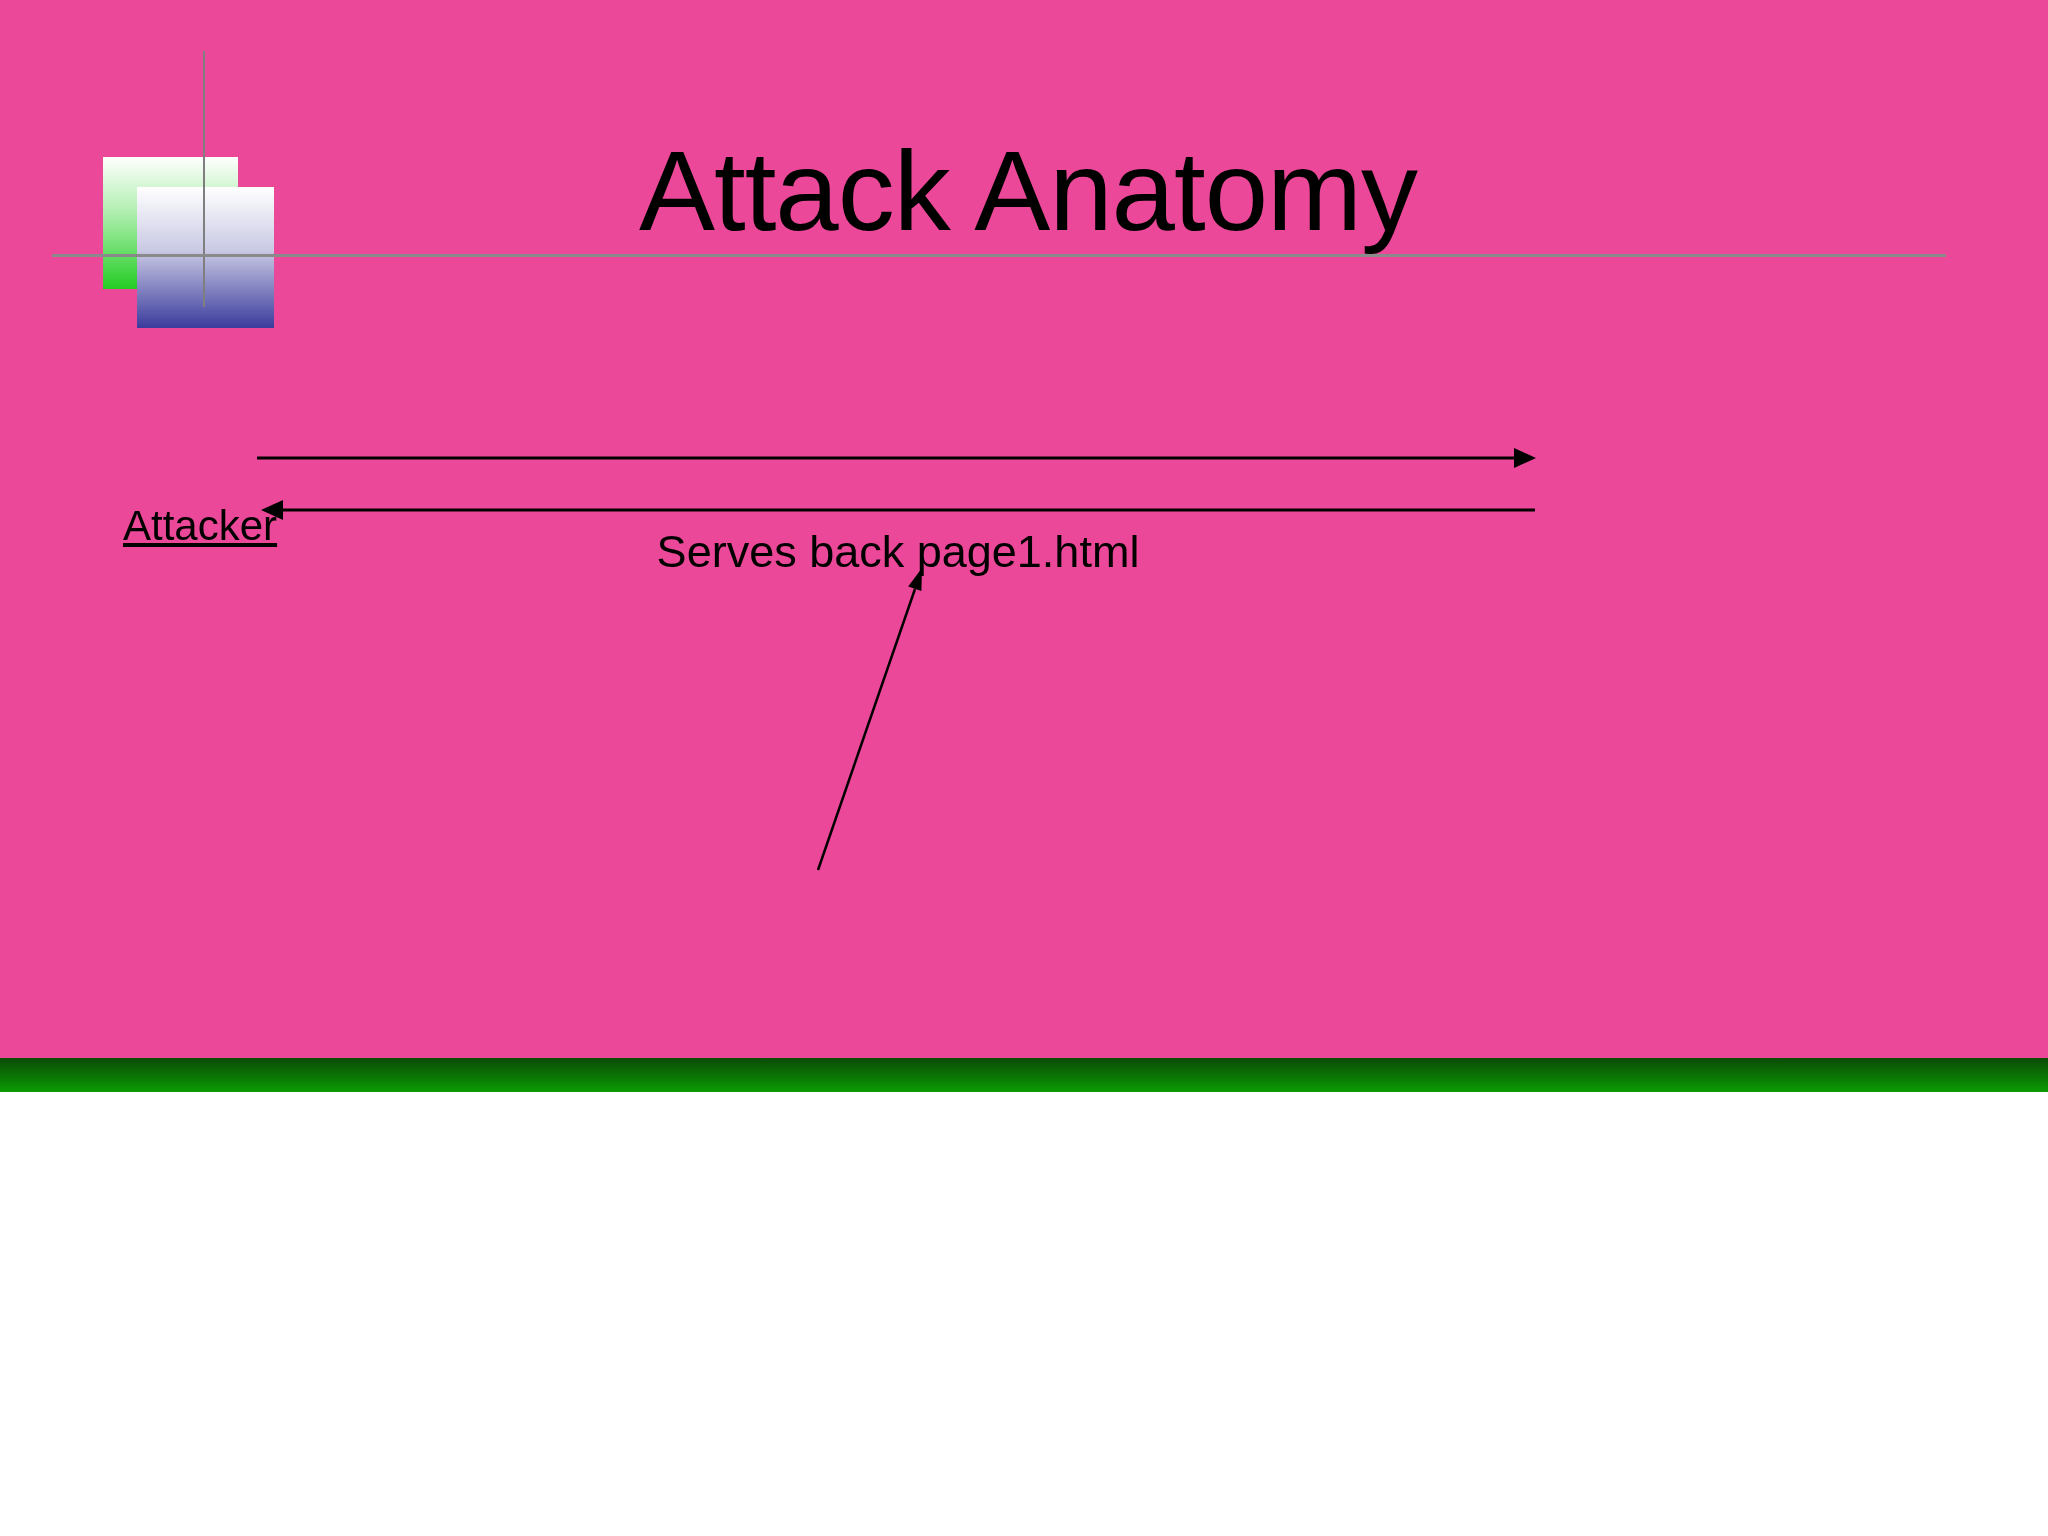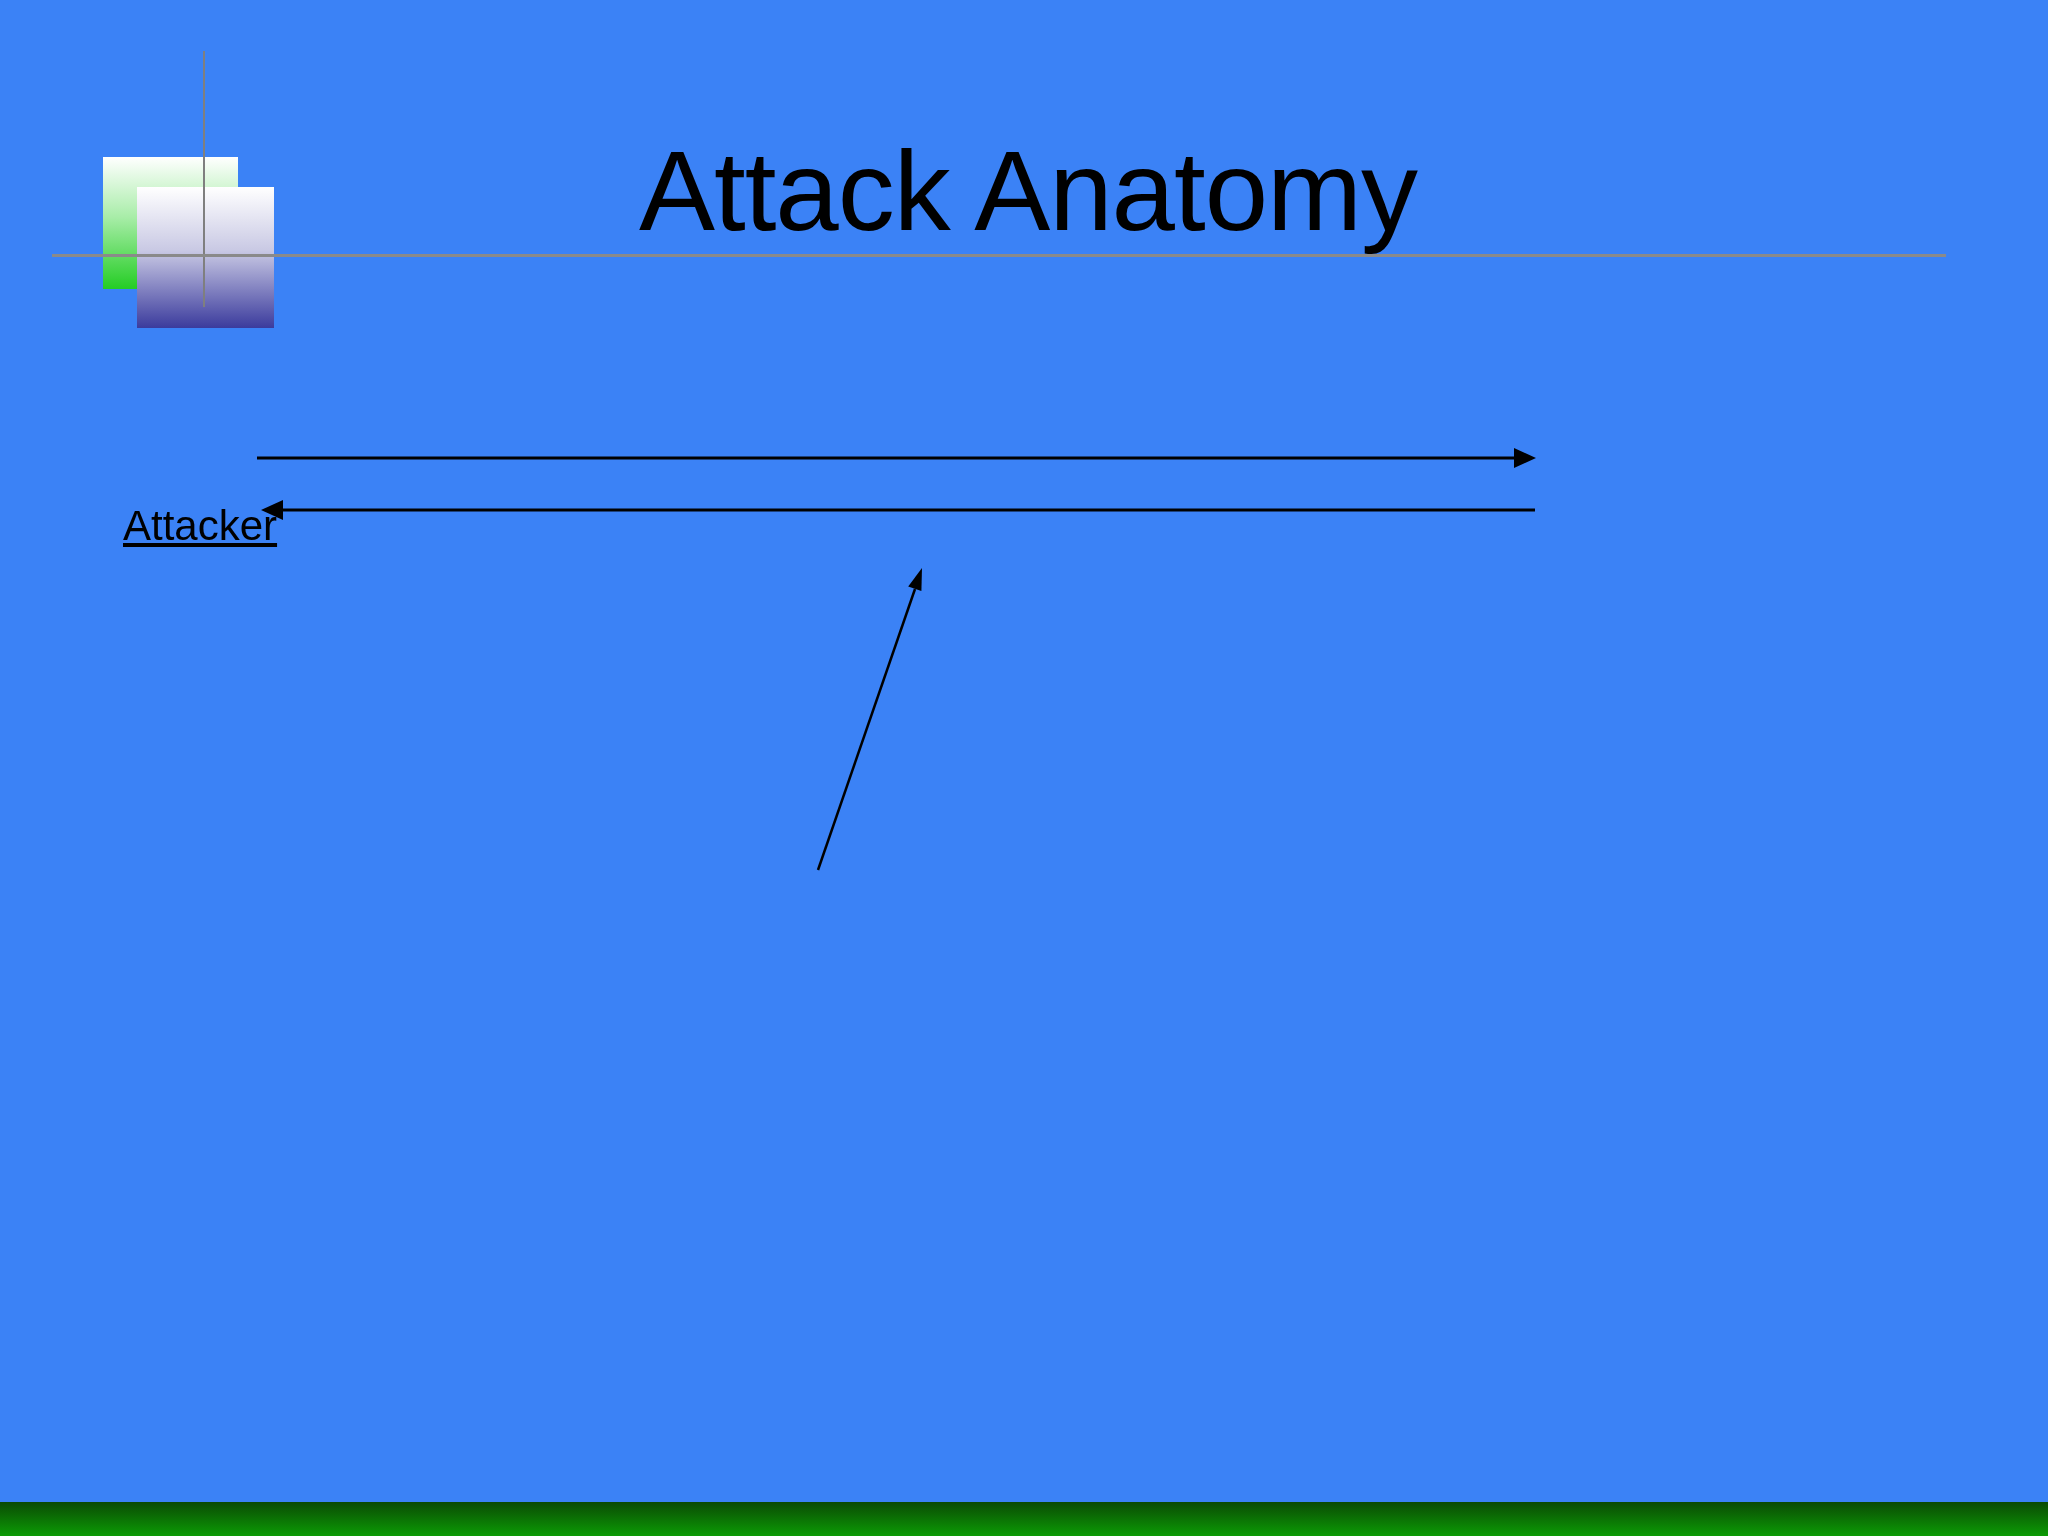--- a/index.html
+++ b/index.html
@@ -3,22 +3,22 @@
 <meta charset="utf-8">
 <style>
   html, body {
     margin: 0;
     padding: 0;
     background: #ffffff;
   }
   .slide {
     position: relative;
     width: 2048px;
-    height: 1536px;
-    background: #3b82f6;
+    height: 1092px;
+    background: #ec4899;
     overflow: hidden;
     font-family: "Liberation Sans", sans-serif;
     color: #000000;
   }
 
   
   .logo-green {
     position: absolute;
     left: 103px; top: 157px;
     width: 135px; height: 132px;
@@ -131,17 +131,18 @@
 
     <g>
       <line x1="818" y1="870" x2="915" y2="589" stroke="#000000" stroke-width="2.5"></line>
       <polygon points="922,568 921.4,591.1 908.2,586.5" fill="#000000"></polygon>
     </g>
   </svg>
 
 
   <div class="lbl lbl-actor">Attacker</div>
 
+  <div class="lbl lbl-response">Serves back page1.html</div>
 
 
   <div class="footer-bar"></div>
 
 </div>
 
 </body></html>

